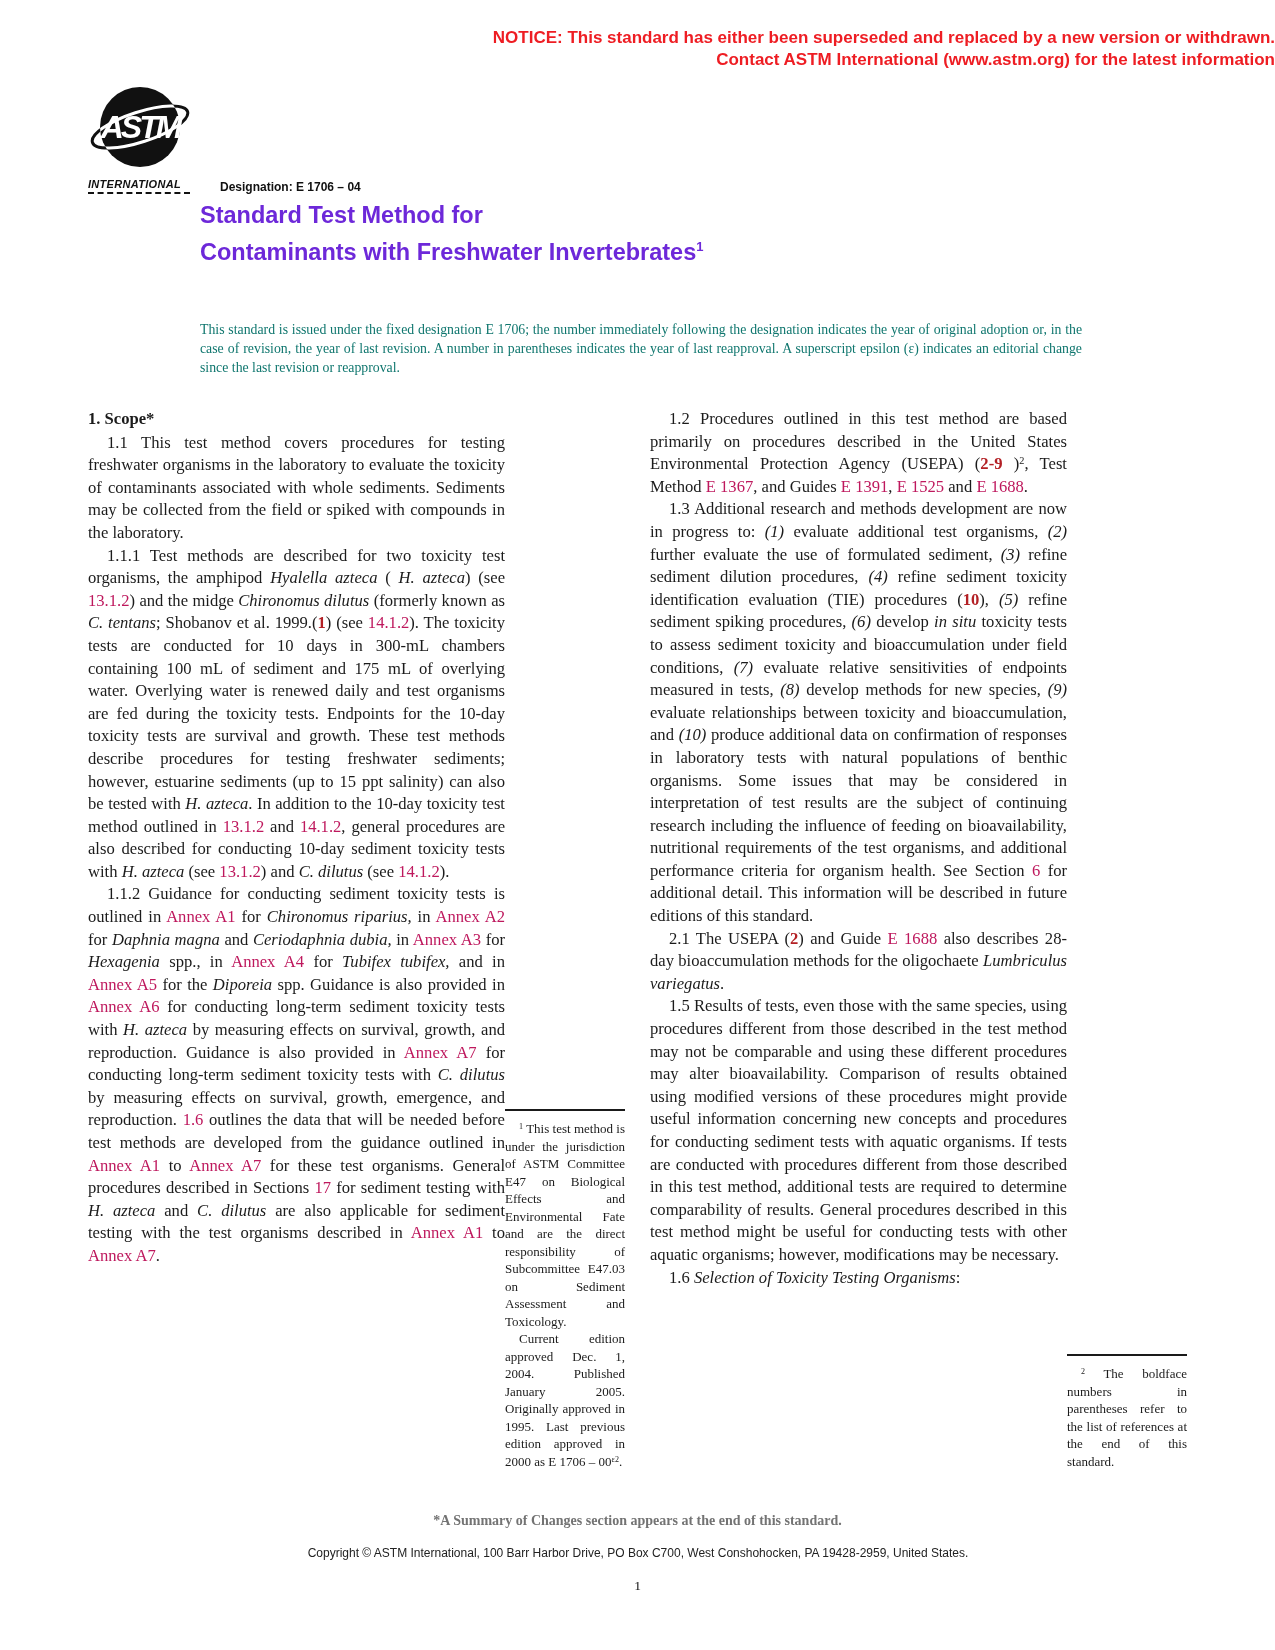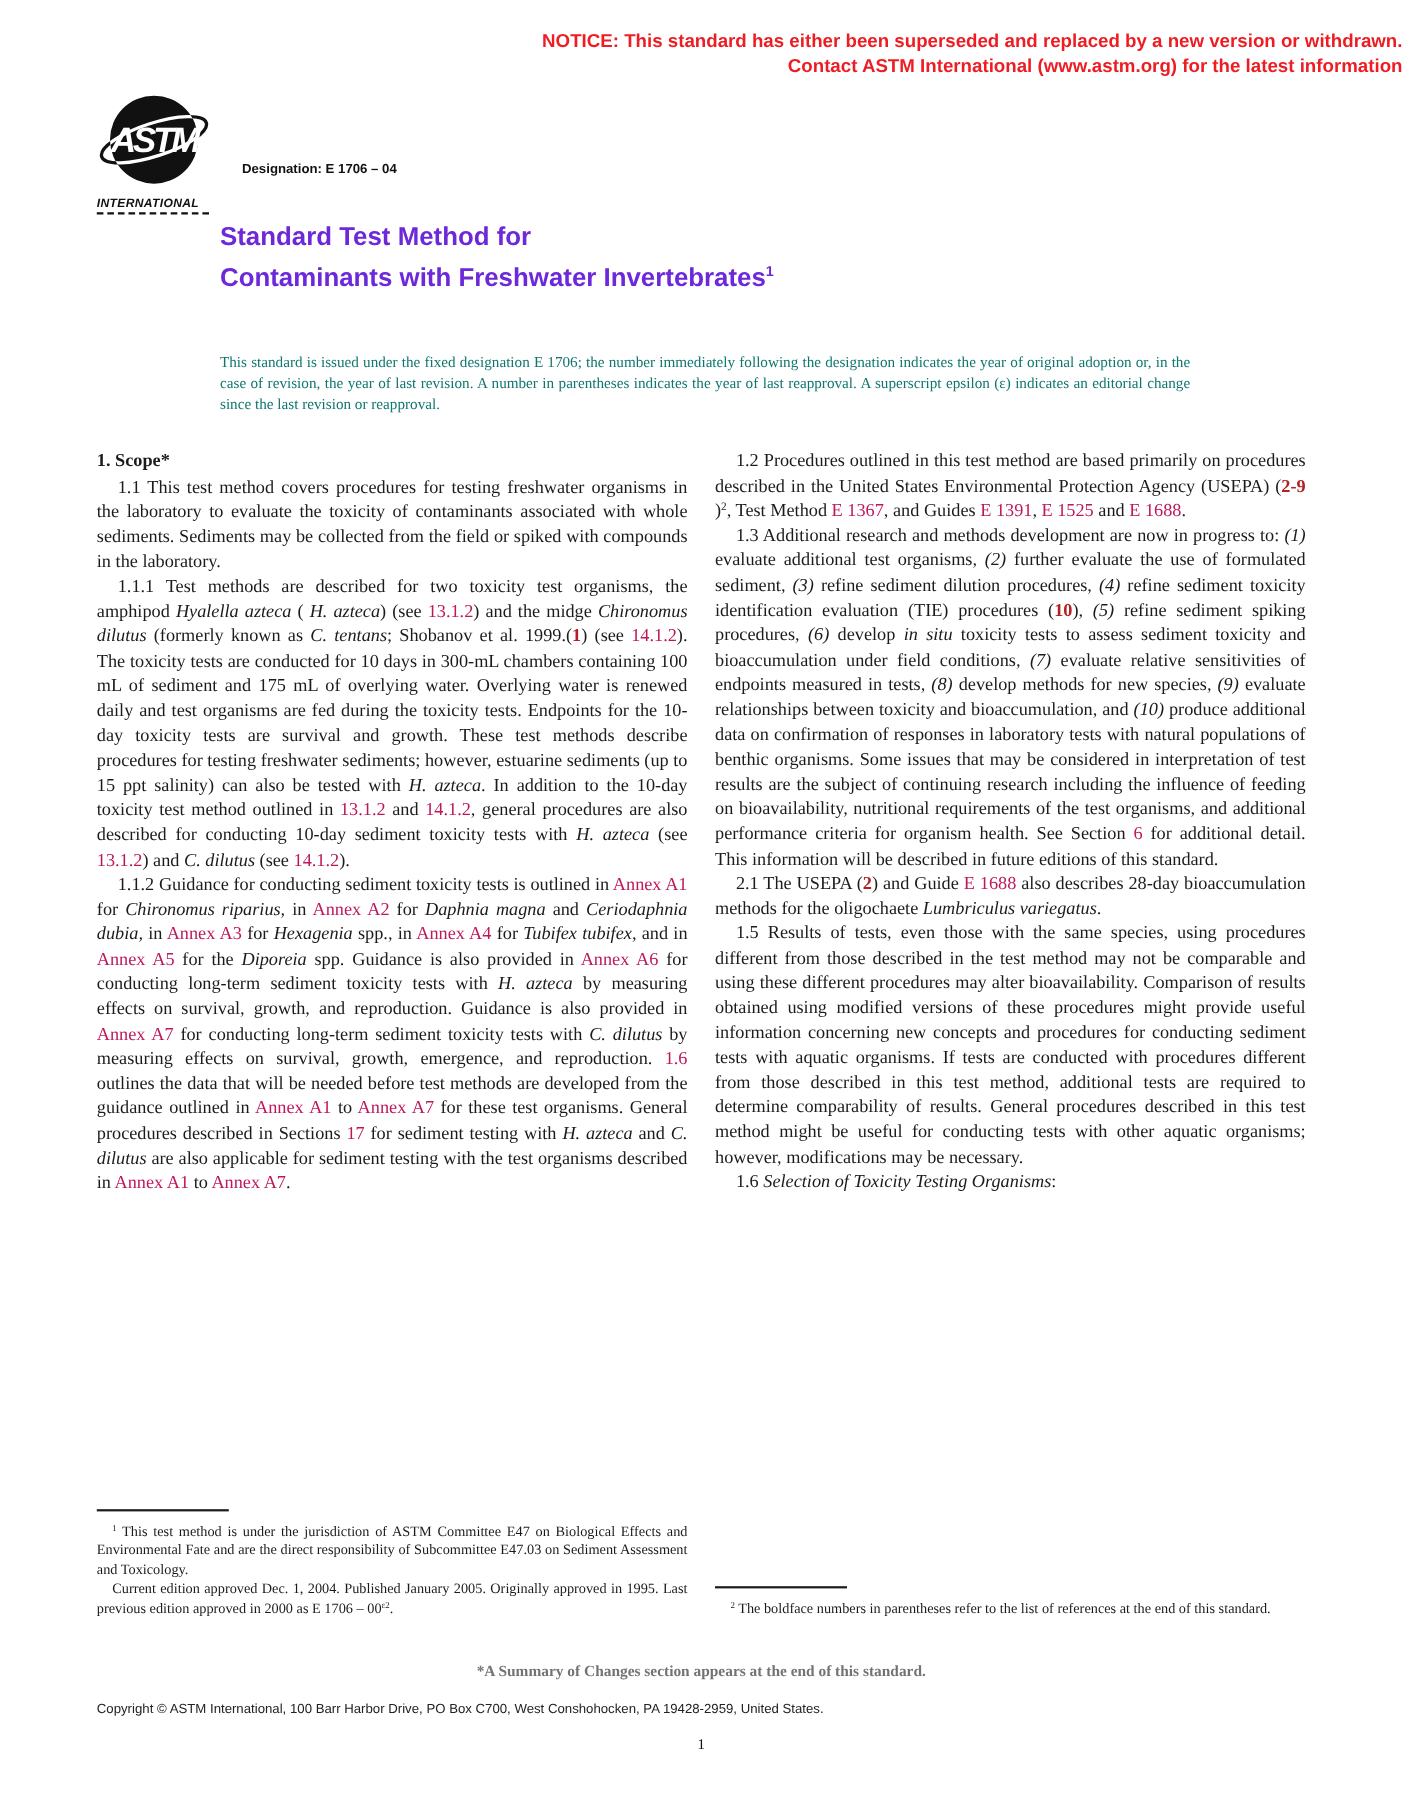--- a/index.html
+++ b/index.html
@@ -18,21 +18,21 @@
     padding-top:27px;
     text-align:right;
     font-family:"Liberation Sans", sans-serif;
     font-weight:bold;
     font-size:17px;
     line-height:22px;
     color:#ee1d23;
   }
 
   
-  .masthead { position:absolute; top:80px; left:88px; display:flex; align-items:center; }
+  .masthead { position:absolute; top:80px; left:88px; display:flex; align-items:flex-end; }
   .logo { width:110px; }
   .logo-caption {
     font-family:"Liberation Sans", sans-serif;
     font-weight:bold; font-style:italic;
     font-size:11px; letter-spacing:0.3px;
     color:#111; margin-top:-4px;
     border-bottom:2px dashed #111;
     padding-bottom:2px;
     width:102px;
   }
@@ -56,21 +56,21 @@
     font-size:13.8px; line-height:19px; text-align:justify; color:#0f766e;
   }
 
   
   .columns {
     position:absolute; top:408px; left:88px; width:1099px;
     display:flex; gap:25px;
   }
   .col {
     width:537px; height:1062px;
-    display:flex; flex-direction:column;
+    display:flex; flex-direction:row;
     font-size:16.6px; line-height:22.6px;
     text-align:justify;
   }
   .para { margin:0; text-indent:19px; }
   .para.heading { font-weight:bold; text-indent:0; margin-bottom:1px; }
 
   .seg-i  { font-style:italic; }
   .seg-r  { color:#be185d; }
   .seg-rb { color:#b32025; font-weight:bold; }
   .seg-sup{ font-size:0.62em; vertical-align:0.5em; line-height:0; }
@@ -80,21 +80,21 @@
   .footnote-block .para { text-indent:14px; }
 
   
   .footer-summary {
     position:absolute; top:1513px; left:0; width:100%;
     text-align:center; font-weight:bold; font-size:14px; color:#737373;
   }
   .footer-copyright {
     position:absolute; top:1546px; left:88px; width:1100px;
     font-family:"Liberation Sans", sans-serif;
-    font-size:12px; color:#222;
+    font-size:12px; color:#222;text-align:center;
   }
   .page-number {
     position:absolute; top:1578px; left:0; width:100%;
     text-align:center; font-size:13.5px; color:#111;
   }
 </style>
 </head>
 <body>
 
 <div class="notice">

